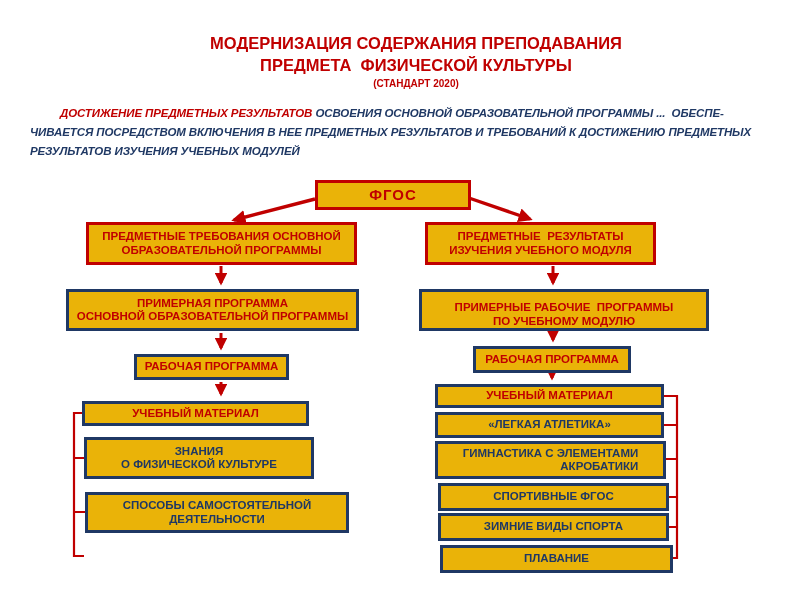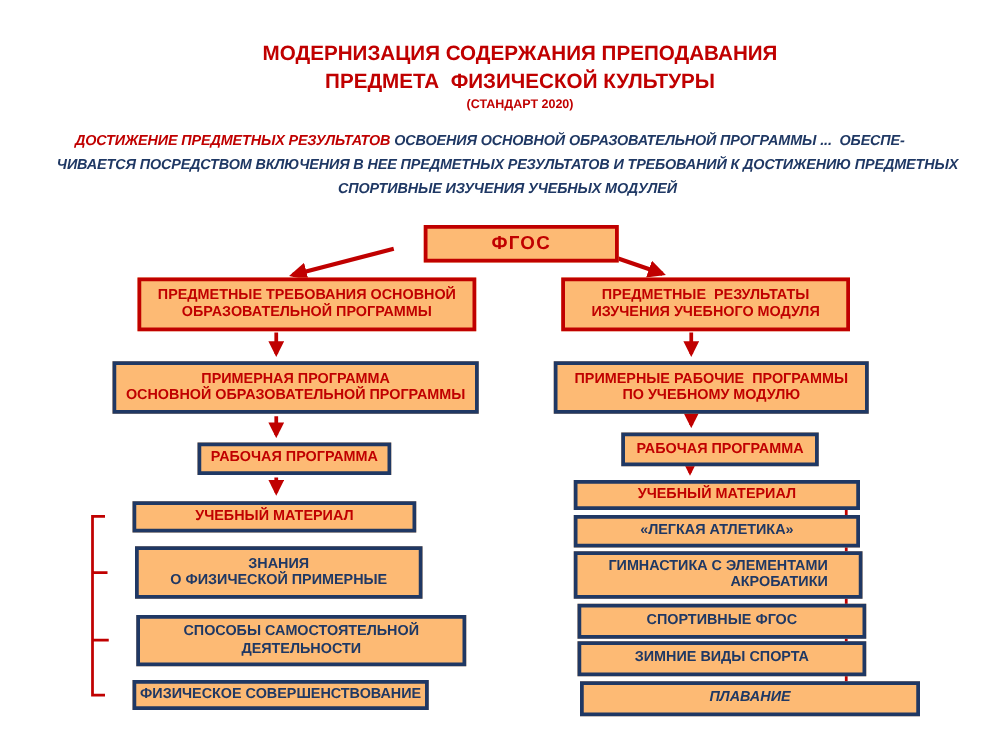--- a/index.html
+++ b/index.html
@@ -14,29 +14,28 @@
   .title-block{position:absolute;left:0;top:32px;width:800px;text-align:center;margin-left:16px;}
   .title-line{color:#c00000;font-weight:bold;font-size:16.5px;line-height:22px;white-space:pre-wrap;}
   .title-sub{color:#c00000;font-weight:bold;font-size:10px;line-height:16px;white-space:pre-wrap;text-align:center;}
   
   .intro{position:absolute;left:30px;top:104px;width:752px;
          font-weight:bold;font-style:italic;font-size:11.5px;line-height:19px;
          letter-spacing:-0.1px;color:#1f3864;}
   .intro-line{white-space:pre-wrap;}
   .intro-line.indent{text-indent:30px;}
   .red{color:#c00000;}
-  .navy{color:#1f3864;text-align:center;}
+  .navy{color:#1f3864;}
   
   .box{
     position:absolute;box-sizing:border-box;
     display:flex;align-items:center;justify-content:center;
-    text-align:center;background:#fdba74;
+    text-align:center;background:#eab308;
     font-weight:bold;font-size:11.5px;line-height:13.5px;
     padding:0 2px;
-    margin-left:24px;
   }
   .box span{white-space:pre-wrap;}
   .b-red{border:3px solid #c00000;}
   .b-navy{border:3px solid #1f3864;}
   .t-red{color:#c00000;}
   .t-navy{color:#1f3864;}
   .fgos{font-size:15px;letter-spacing:1px;}
   
   .connectors{position:absolute;left:0;top:0;pointer-events:none;}
 </style>
@@ -47,21 +46,21 @@
 
   <div class="title-block">
     <div class="title-line">МОДЕРНИЗАЦИЯ СОДЕРЖАНИЯ ПРЕПОДАВАНИЯ</div>
     <div class="title-line">ПРЕДМЕТА  ФИЗИЧЕСКОЙ КУЛЬТУРЫ</div>
     <div class="title-sub">(СТАНДАРТ 2020)</div>
   </div>
 
   <div class="intro">
     <div class="intro-line indent"><span class="red">ДОСТИЖЕНИЕ ПРЕДМЕТНЫХ РЕЗУЛЬТАТОВ</span><span class="navy"> ОСВОЕНИЯ ОСНОВНОЙ ОБРАЗОВАТЕЛЬНОЙ ПРОГРАММЫ ...  ОБЕСПЕ-</span></div>
     <div class="intro-line navy">ЧИВАЕТСЯ ПОСРЕДСТВОМ ВКЛЮЧЕНИЯ В НЕЕ ПРЕДМЕТНЫХ РЕЗУЛЬТАТОВ И ТРЕБОВАНИЙ К ДОСТИЖЕНИЮ ПРЕДМЕТНЫХ</div>
-    <div class="intro-line navy">СПОРТИВНЫЕ ИЗУЧЕНИЯ УЧЕБНЫХ МОДУЛЕЙ</div>
+    <div class="intro-line navy">РЕЗУЛЬТАТОВ ИЗУЧЕНИЯ УЧЕБНЫХ МОДУЛЕЙ</div>
   </div>
 
   <svg class="connectors" width="800" height="600" viewBox="0 0 800 600">
     <defs>
       <marker id="arr" viewBox="0 0 10 10" refX="8" refY="5" markerWidth="4.2" markerHeight="4.2" orient="auto-start-reverse">
         <path d="M0,0 L10,5 L0,10 z" fill="#c00000"></path>
       </marker>
     </defs>
     <path d="M315,199 L234,220" stroke="#c00000" stroke-width="3.4" fill="none" marker-end="url(#arr)"></path>
     <path d="M469,198 L530,219" stroke="#c00000" stroke-width="3.4" fill="none" marker-end="url(#arr)"></path>
@@ -88,35 +87,32 @@
 ОСНОВНОЙ ОБРАЗОВАТЕЛЬНОЙ ПРОГРАММЫ</span>
     </div>
   <div class="box b-navy t-red" style="left:134px;top:354px;width:155px;height:26px;">
       <span>РАБОЧАЯ ПРОГРАММА</span>
     </div>
   <div class="box b-navy t-red" style="left:82px;top:401px;width:227px;height:25px;">
       <span>УЧЕБНЫЙ МАТЕРИАЛ</span>
     </div>
   <div class="box b-navy t-navy" style="left:84px;top:437px;width:230px;height:42px;">
       <span>ЗНАНИЯ
-О ФИЗИЧЕСКОЙ ПРИМЕРНЫЕ</span>
+О ФИЗИЧЕСКОЙ КУЛЬТУРЕ</span>
     </div>
   <div class="box b-navy t-navy" style="left:85px;top:492px;width:264px;height:41px;">
       <span>СПОСОБЫ САМОСТОЯТЕЛЬНОЙ
 ДЕЯТЕЛЬНОСТИ</span>
-    </div>
-  <div class="box b-navy t-navy" style="left:82px;top:544px;width:237px;height:24px;">
-      <span>ФИЗИЧЕСКОЕ СОВЕРШЕНСТВОВАНИЕ</span>
     </div>
 
   <div class="box b-red t-red" style="left:425px;top:222px;width:231px;height:43px;">
       <span>ПРЕДМЕТНЫЕ  РЕЗУЛЬТАТЫ
 ИЗУЧЕНИЯ УЧЕБНОГО МОДУЛЯ</span>
     </div>
-  <div class="box b-navy t-red" style="left:419px;top:289px;width:252px;height:42px;">
+  <div class="box b-navy t-red" style="left:419px;top:289px;width:290px;height:42px;align-items:flex-end;">
       <span>ПРИМЕРНЫЕ РАБОЧИЕ  ПРОГРАММЫ
 ПО УЧЕБНОМУ МОДУЛЮ</span>
     </div>
   <div class="box b-navy t-red" style="left:473px;top:346px;width:158px;height:27px;">
       <span>РАБОЧАЯ ПРОГРАММА</span>
     </div>
   <div class="box b-navy t-red" style="left:435px;top:384px;width:229px;height:24px;">
       <span>УЧЕБНЫЙ МАТЕРИАЛ</span>
     </div>
   <div class="box b-navy t-navy" style="left:435px;top:412px;width:229px;height:26px;">
@@ -125,17 +121,17 @@
   <div class="box b-navy t-navy" style="left:435px;top:441px;width:231px;height:38px;text-align:right;">
       <span>ГИМНАСТИКА С ЭЛЕМЕНТАМИ
 АКРОБАТИКИ</span>
     </div>
   <div class="box b-navy t-navy" style="left:438px;top:483px;width:231px;height:28px;">
       <span>СПОРТИВНЫЕ ФГОС</span>
     </div>
   <div class="box b-navy t-navy" style="left:438px;top:513px;width:231px;height:28px;">
       <span>ЗИМНИЕ ВИДЫ СПОРТА</span>
     </div>
-  <div class="box b-navy t-navy" style="left:440px;top:545px;width:272px;height:28px;font-style:italic;">
+  <div class="box b-navy t-navy" style="left:440px;top:545px;width:233px;height:28px;">
       <span>ПЛАВАНИЕ</span>
     </div>
 
 </div>
 
 </body></html>

